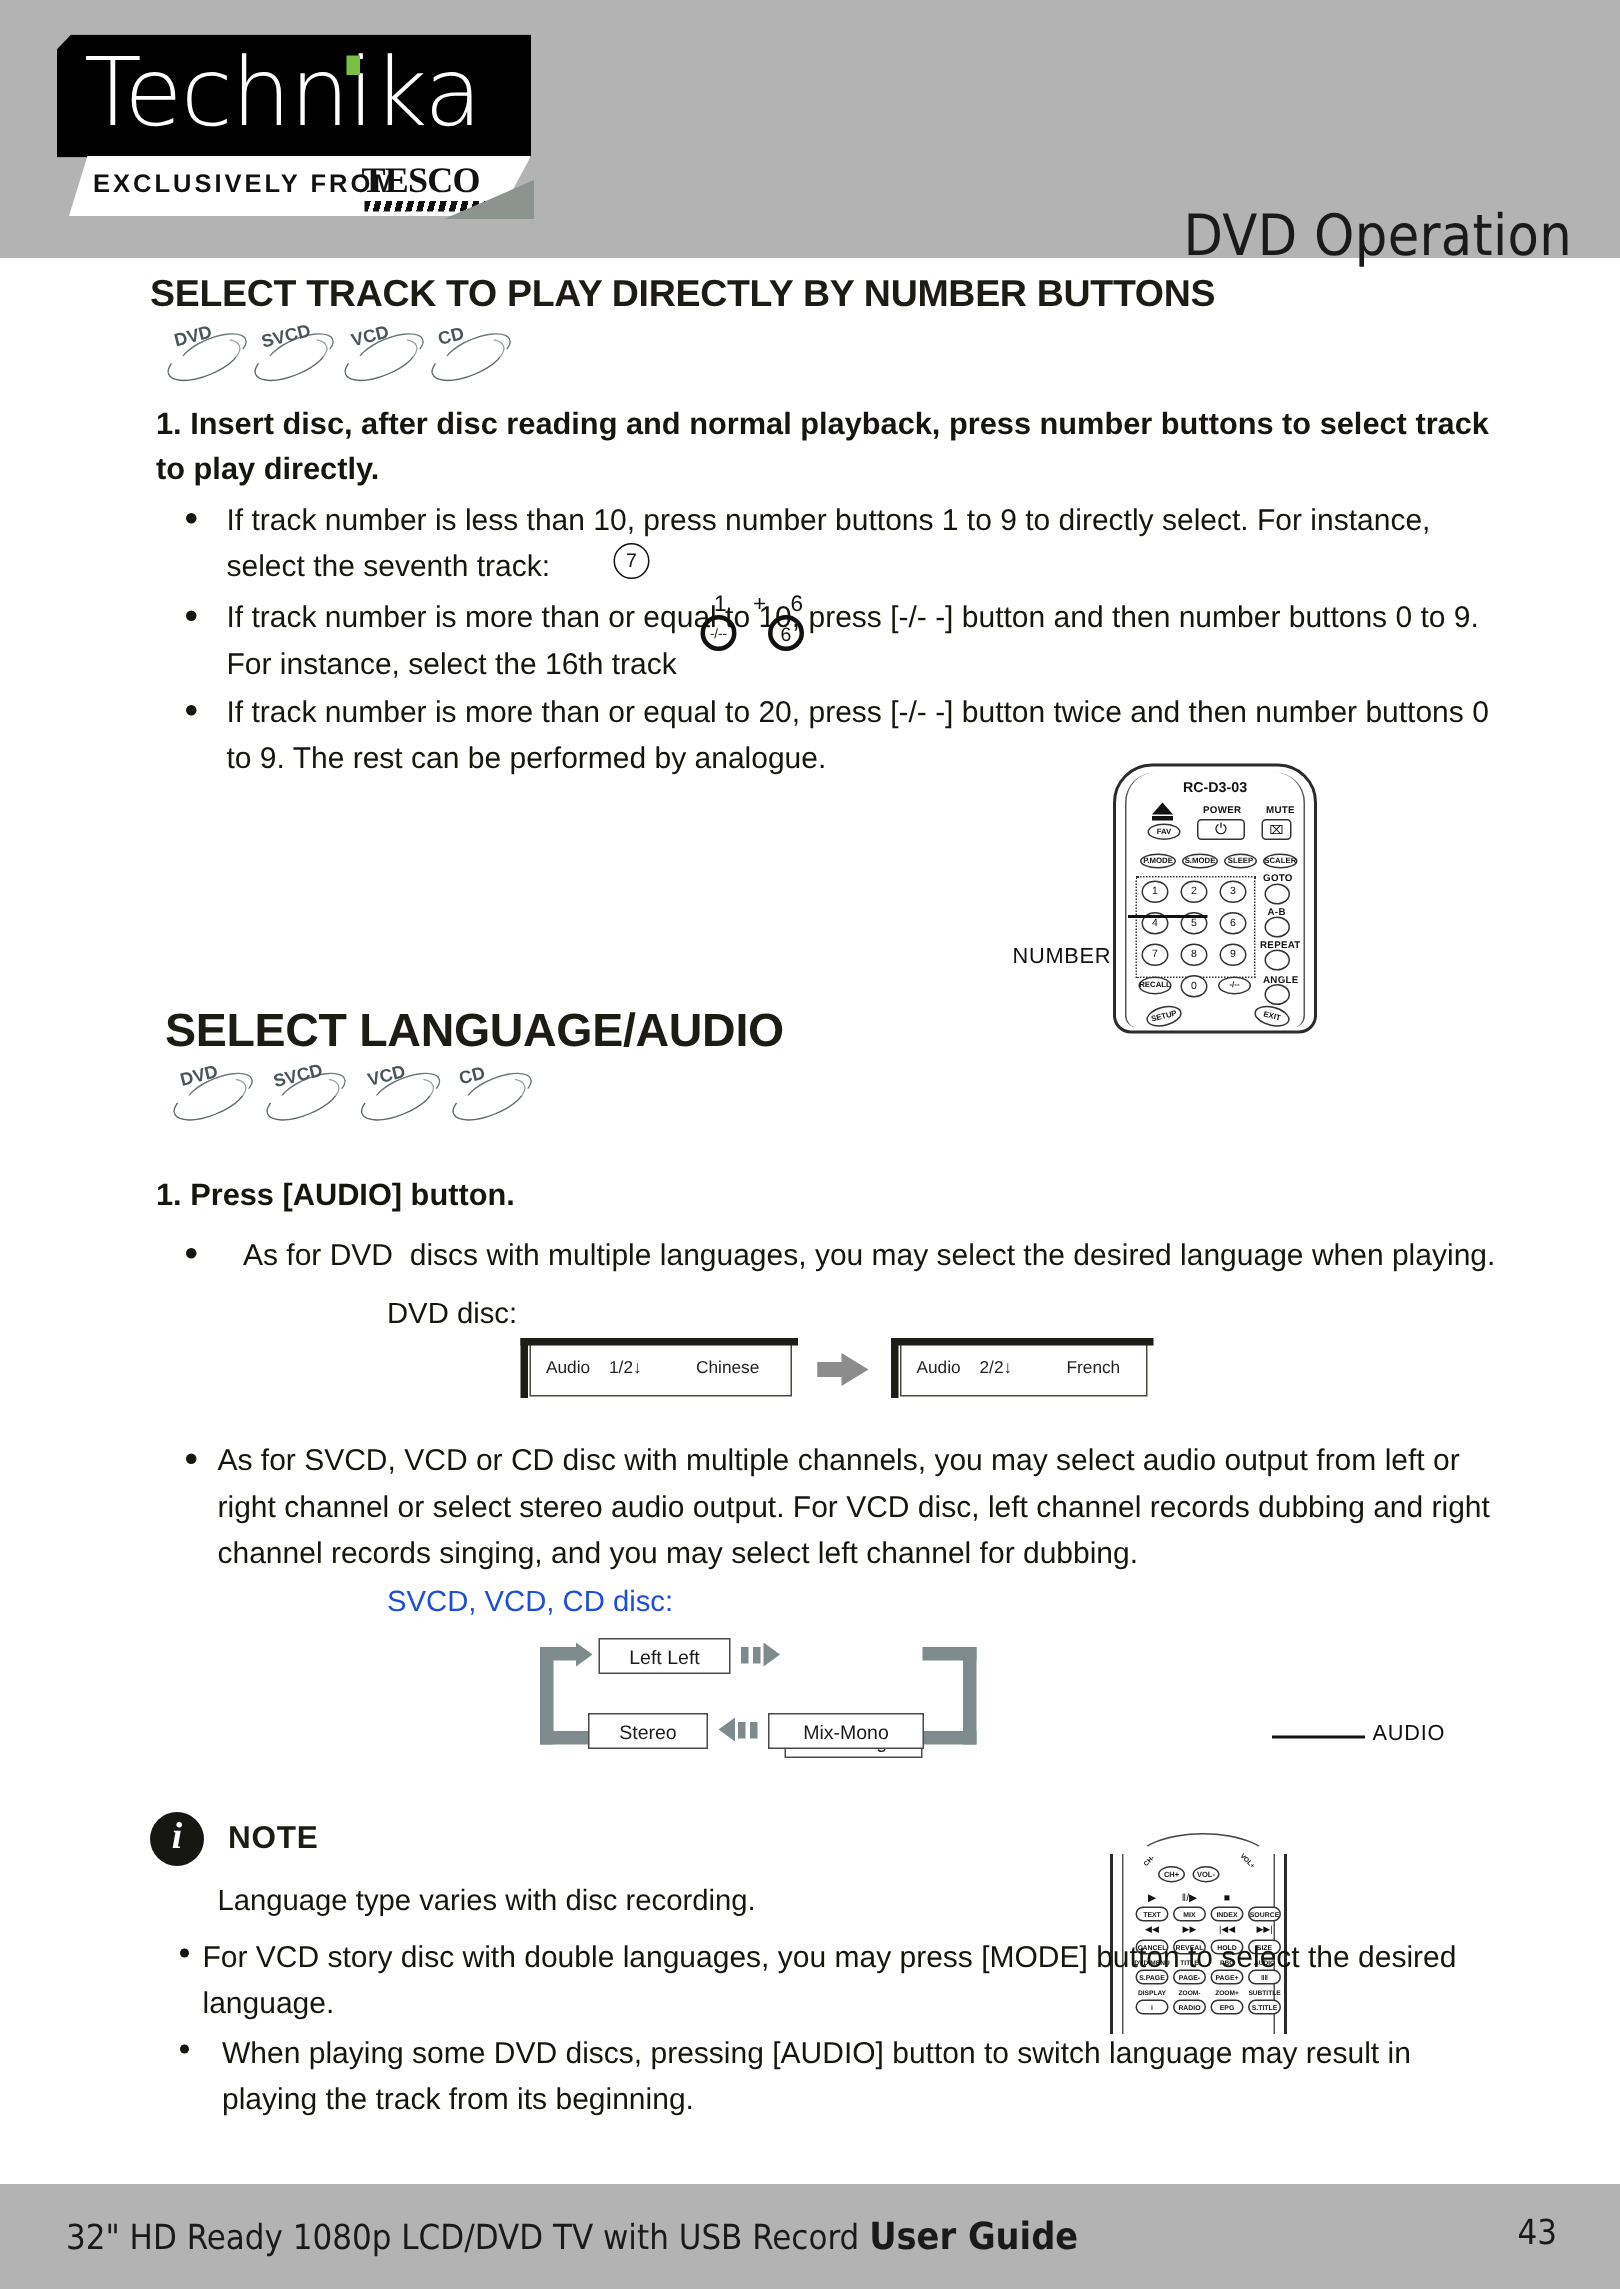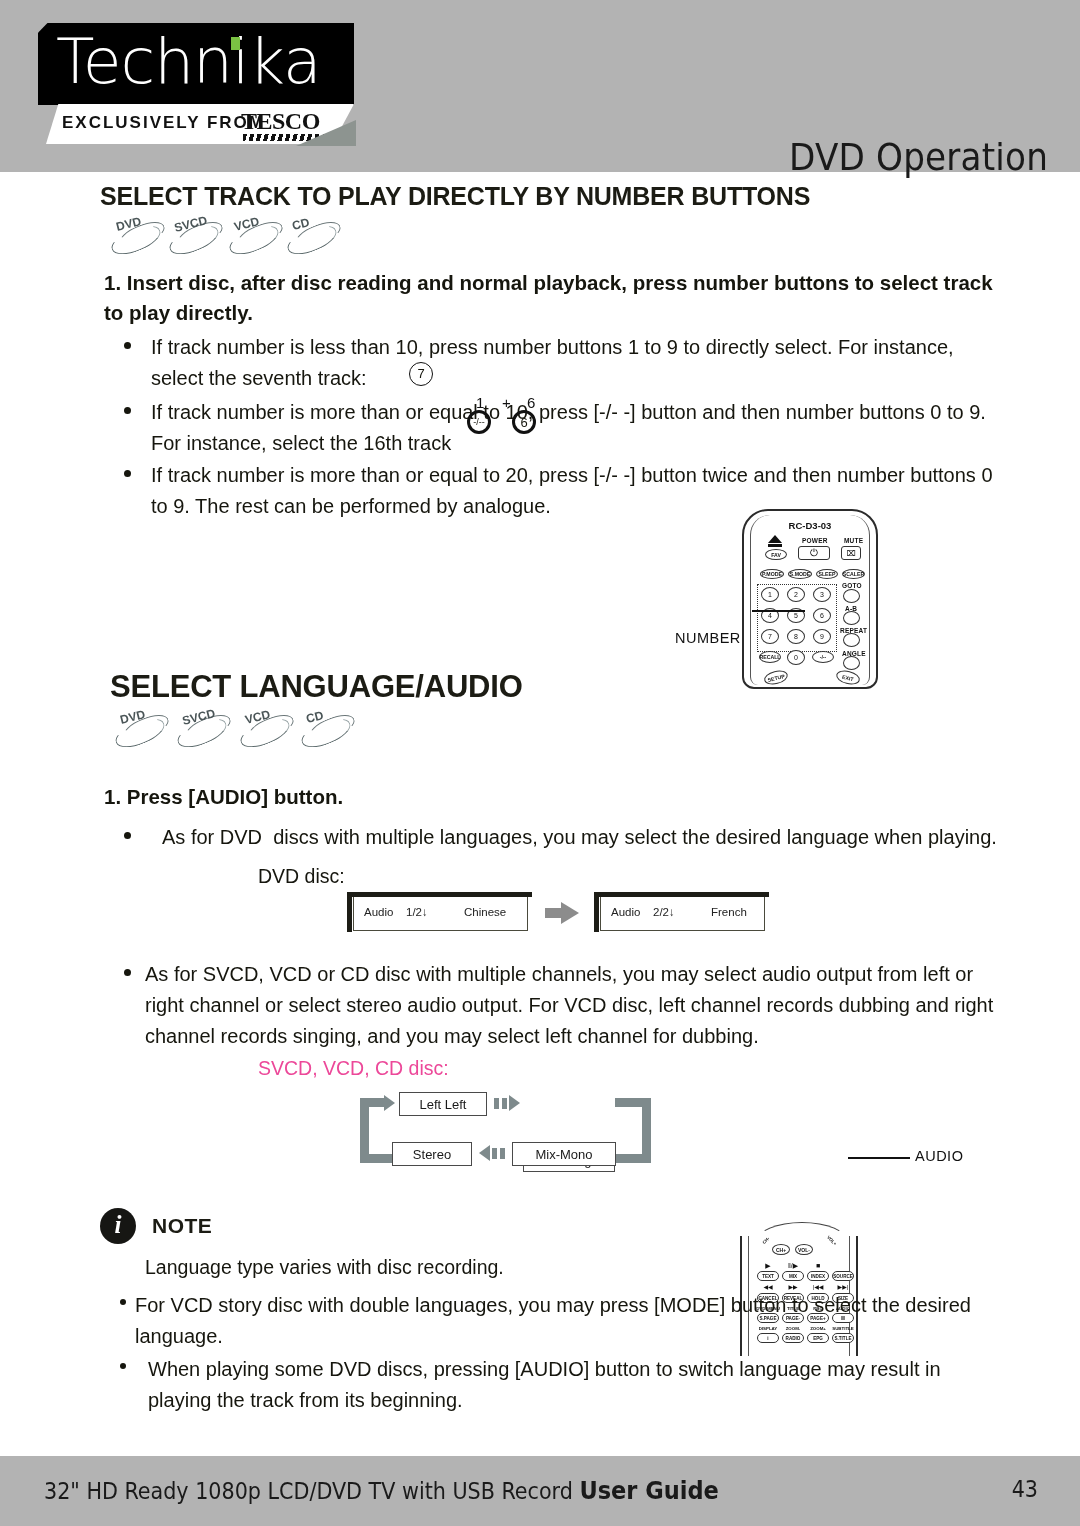--- a/index.html
+++ b/index.html
@@ -470,21 +470,21 @@
     <span class="osdtxt" style="left:10px;top:10px;">Audio</span>
     <span class="osdtxt" style="left:52px;top:10px;">2/2↓</span>
     <span class="osdtxt" style="left:110px;top:10px;">French</span>
   </div>
 
   <div class="bullet-item" style="position:absolute;left:124px;top:787px;width:890px;">
     <span class="bullet-dot"></span>
     <span style="display:inline-block;margin-left:21px;">As for SVCD, VCD or CD disc with multiple channels, you may select audio output from left or right channel or select stereo audio output. For VCD disc, left channel records dubbing and right channel records singing, and you may select left channel for dubbing.</span>
   </div>
 
-  <div style="position:absolute;left:258px;top:885px;font-size:19.5px;color:#ec4899;">SVCD, VCD, CD disc:</div>
+  <div style="position:absolute;left:258px;top:885px;font-size:19.5px;color:#1d4ed8;">SVCD, VCD, CD disc:</div>
 
   <div style="position:absolute;left:360px;top:920px;width:260px;height:80px;">
 
     <div class="gbar" style="left:0px;top:6px;width:9px;height:65px;"></div>
     <div class="gbar" style="left:0px;top:6px;width:26px;height:9px;"></div>
     <div class="gbar" style="left:0px;top:62px;width:32px;height:9px;"></div>
     <div class="gtri-r" style="left:24px;top:3px;"></div>
 
     <div class="cyc-box" style="left:39px;top:0px;width:88px;height:24px;">Left Left</div>
 

